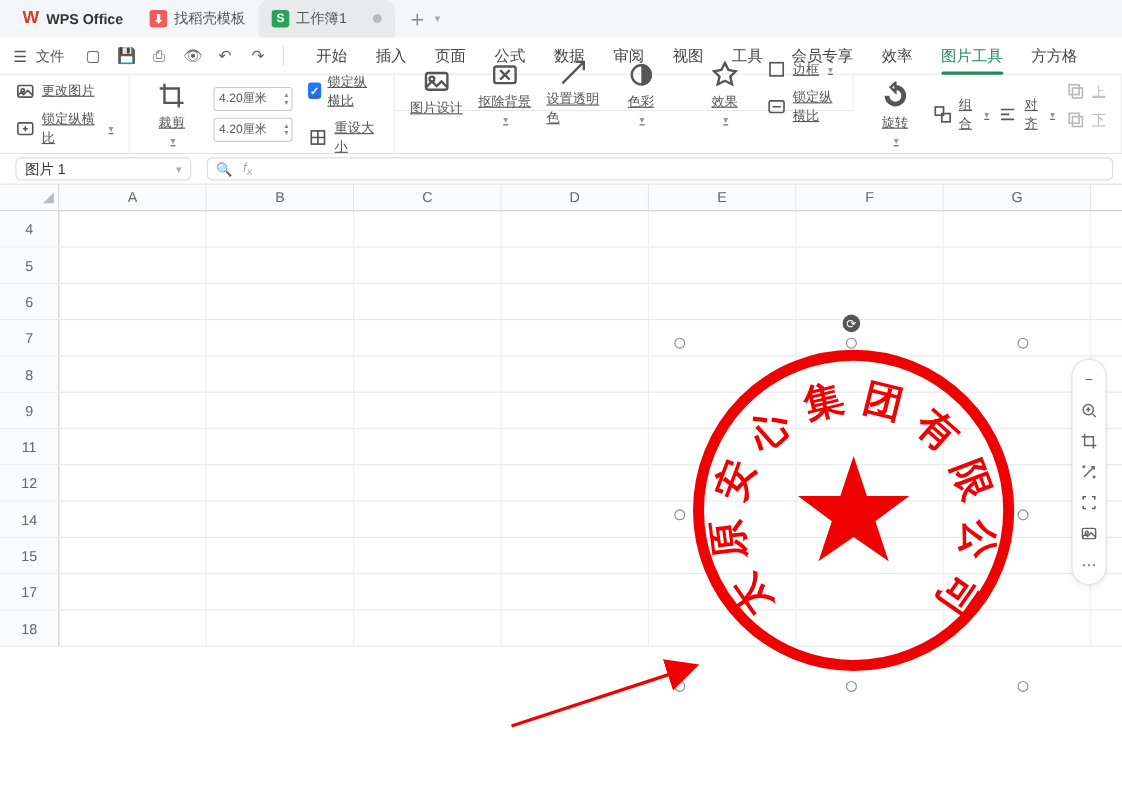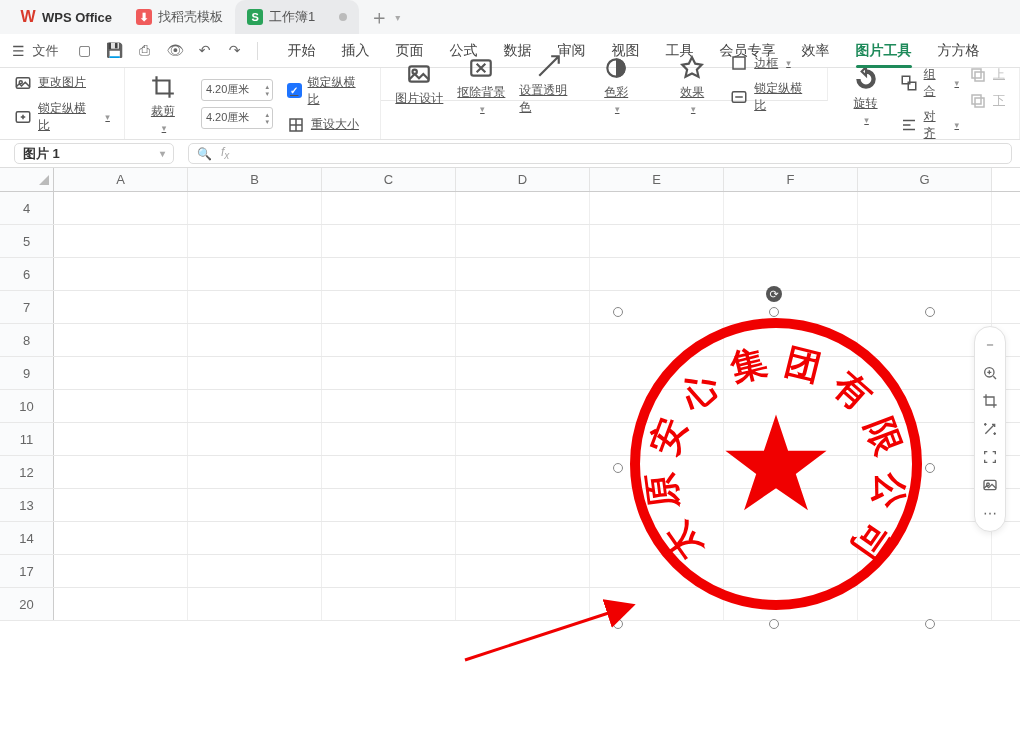--- a/index.html
+++ b/index.html
@@ -20,41 +20,41 @@
 .newtab .chev { font-size:10px; margin-left:6px; color:#aaa; }
 
 
 .menubar { height:34px; background:#fff; display:flex; align-items:center; padding:0 12px; border-bottom:1px solid #e3e3e3; gap:6px; }
 .hamb  { font-size:14px; color:#555; margin-right:2px; }
 .mfile { font-size:13px; color:#555; margin-right:12px; }
 .qat   { display:flex; gap:14px; color:#666; font-size:14px; }
 .qat span { width:16px; text-align:center; }
 .sep   { width:1px; height:18px; background:#ddd; margin:0 8px; }
 .menus { display:flex; gap:26px; margin-left:16px; font-size:14px; color:#444; }
-.menus .on { color:#1e8a5a; position:relative; font-weight:700; }
+.menus .on { color:#1e8a5a; position:relative; font-weight:400; }
 .menus .on::after { content:""; position:absolute; left:0; right:0; bottom:-8px; height:3px; background:#1e8a5a; border-radius:2px; }
 
 
 .ribbon { height:72px; background:#fff; border-bottom:1px solid #e3e3e3; display:flex; }
 .rgrp   { padding:6px 14px; display:flex; flex-direction:column; justify-content:center; gap:8px; border-right:1px solid #eee; }
 .rgrp.row { flex-direction:row; align-items:center; gap:14px; }
 .ritem  { display:flex; align-items:center; gap:6px; font-size:12px; color:#555;text-decoration:underline; }
 .ritem .ric { width:18px; height:18px; display:flex; align-items:center; justify-content:center; }
 .ritem svg { width:18px; height:18px; }
 .ritem.col { flex-direction:column; gap:3px; min-width:48px; }
 .ritem.col .ric { width:26px; height:26px; }
 .ritem.col svg { width:26px; height:26px; }
 .dd::after { content:"▾"; font-size:9px; color:#999; margin-left:2px; }
 .spin { width:72px; height:22px; border:1px solid #ccc; border-radius:3px; display:flex; align-items:center; padding:0 4px; font-size:11px; color:#555; position:relative; }
 .spin::after { content:"▴\A▾"; white-space:pre; position:absolute; right:3px; font-size:7px; line-height:7px; color:#888; }
 .chk { width:15px; height:15px; border-radius:3px; background:#1e74ff; display:flex; align-items:center; justify-content:center; color:#fff; font-size:10px; font-weight:bold; }
 
 
 .fbar { height:28px; background:#fff; display:flex; align-items:stretch; border-bottom:1px solid #ddd; }
-.nbox { width:160px; border:1px solid #ddd; border-radius:5px; margin:3px 0 3px 14px; display:flex; align-items:center; padding:0 8px; font-size:13px; color:#333; position:relative;font-weight:bold; }
+.nbox { width:160px; border:1px solid #ddd; border-radius:5px; margin:3px 0 3px 14px; display:flex; align-items:center; padding:0 8px; font-size:13px; color:#333; position:relative; }
 .nbox::after { content:"▾"; position:absolute; right:8px; font-size:10px; color:#aaa; }
 .fentry { flex:1; border:1px solid #ddd; border-radius:5px; margin:3px 8px 3px 14px; display:flex; align-items:center; padding:0 8px; font-size:12px; color:#666; }
 .fentry .mag { width:16px; color:#aaa; margin-right:8px; }
 .fentry .fx  { font-style:italic; color:#aaa; }
 
 
 .gridwrap { position:relative; height:566px; background:#fff; }
 .grid { position:absolute; inset:0; }
 .colhdr { height:24px; display:flex; border-bottom:1px solid #ccc; }
 .corner { width:54px; border-right:1px solid #ccc; background:#fafbfc; display:flex; align-items:center; justify-content:flex-end; padding-right:4px; }
@@ -285,21 +285,21 @@
   <div class="rgrp">
     <div style="display:flex;gap:10px">
       <div class="ritem col dd">
         <span class="ric">
             <svg viewBox="0 0 24 24" fill="none" stroke="#555" stroke-width="2">
               <path d="M4 12a8 8 0 108-8V1L8 5l4 4V6a6 6 0 11-6 6"></path>
             </svg>
           </span>
         <span>旋转</span>
       </div>
-      <div style="display:flex;flex-direction:column;gap:8px">
+      <div style="display:flex;flex-direction:row;gap:8px">
         <div class="ritem dd">
           <span class="ric">
               <svg viewBox="0 0 24 24" fill="none" stroke="#555" stroke-width="2">
                 <rect x="3" y="3" width="10" height="10"></rect>
                 <rect x="11" y="11" width="10" height="10"></rect>
               </svg>
             </span>
           <span>组合</span>
         </div>
         <div class="ritem dd">
@@ -416,81 +416,71 @@
           <div class="rh">9</div>
           <div class="cell"></div>
           <div class="cell"></div>
           <div class="cell"></div>
           <div class="cell"></div>
           <div class="cell"></div>
           <div class="cell"></div>
           <div class="cell"></div>
         </div>
         <div class="row">
-          <div class="rh">10</div>
-          <div class="cell"></div>
-          <div class="cell"></div>
-          <div class="cell"></div>
-          <div class="cell"></div>
-          <div class="cell"></div>
-          <div class="cell"></div>
-          <div class="cell"></div>
-        </div>
-        <div class="row">
           <div class="rh">11</div>
           <div class="cell"></div>
           <div class="cell"></div>
           <div class="cell"></div>
           <div class="cell"></div>
           <div class="cell"></div>
           <div class="cell"></div>
           <div class="cell"></div>
         </div>
         <div class="row">
           <div class="rh">12</div>
           <div class="cell"></div>
           <div class="cell"></div>
           <div class="cell"></div>
           <div class="cell"></div>
           <div class="cell"></div>
           <div class="cell"></div>
           <div class="cell"></div>
         </div>
         <div class="row">
-          <div class="rh">13</div>
-          <div class="cell"></div>
-          <div class="cell"></div>
-          <div class="cell"></div>
-          <div class="cell"></div>
-          <div class="cell"></div>
-          <div class="cell"></div>
-          <div class="cell"></div>
-        </div>
-        <div class="row">
           <div class="rh">14</div>
           <div class="cell"></div>
           <div class="cell"></div>
           <div class="cell"></div>
           <div class="cell"></div>
           <div class="cell"></div>
           <div class="cell"></div>
           <div class="cell"></div>
         </div>
         <div class="row">
+          <div class="rh">15</div>
+          <div class="cell"></div>
+          <div class="cell"></div>
+          <div class="cell"></div>
+          <div class="cell"></div>
+          <div class="cell"></div>
+          <div class="cell"></div>
+          <div class="cell"></div>
+        </div>
+        <div class="row">
           <div class="rh">17</div>
           <div class="cell"></div>
           <div class="cell"></div>
           <div class="cell"></div>
           <div class="cell"></div>
           <div class="cell"></div>
           <div class="cell"></div>
           <div class="cell"></div>
         </div>
         <div class="row">
-          <div class="rh">20</div>
+          <div class="rh">18</div>
           <div class="cell"></div>
           <div class="cell"></div>
           <div class="cell"></div>
           <div class="cell"></div>
           <div class="cell"></div>
           <div class="cell"></div>
           <div class="cell"></div>
         </div>
       </div>
   </div>

